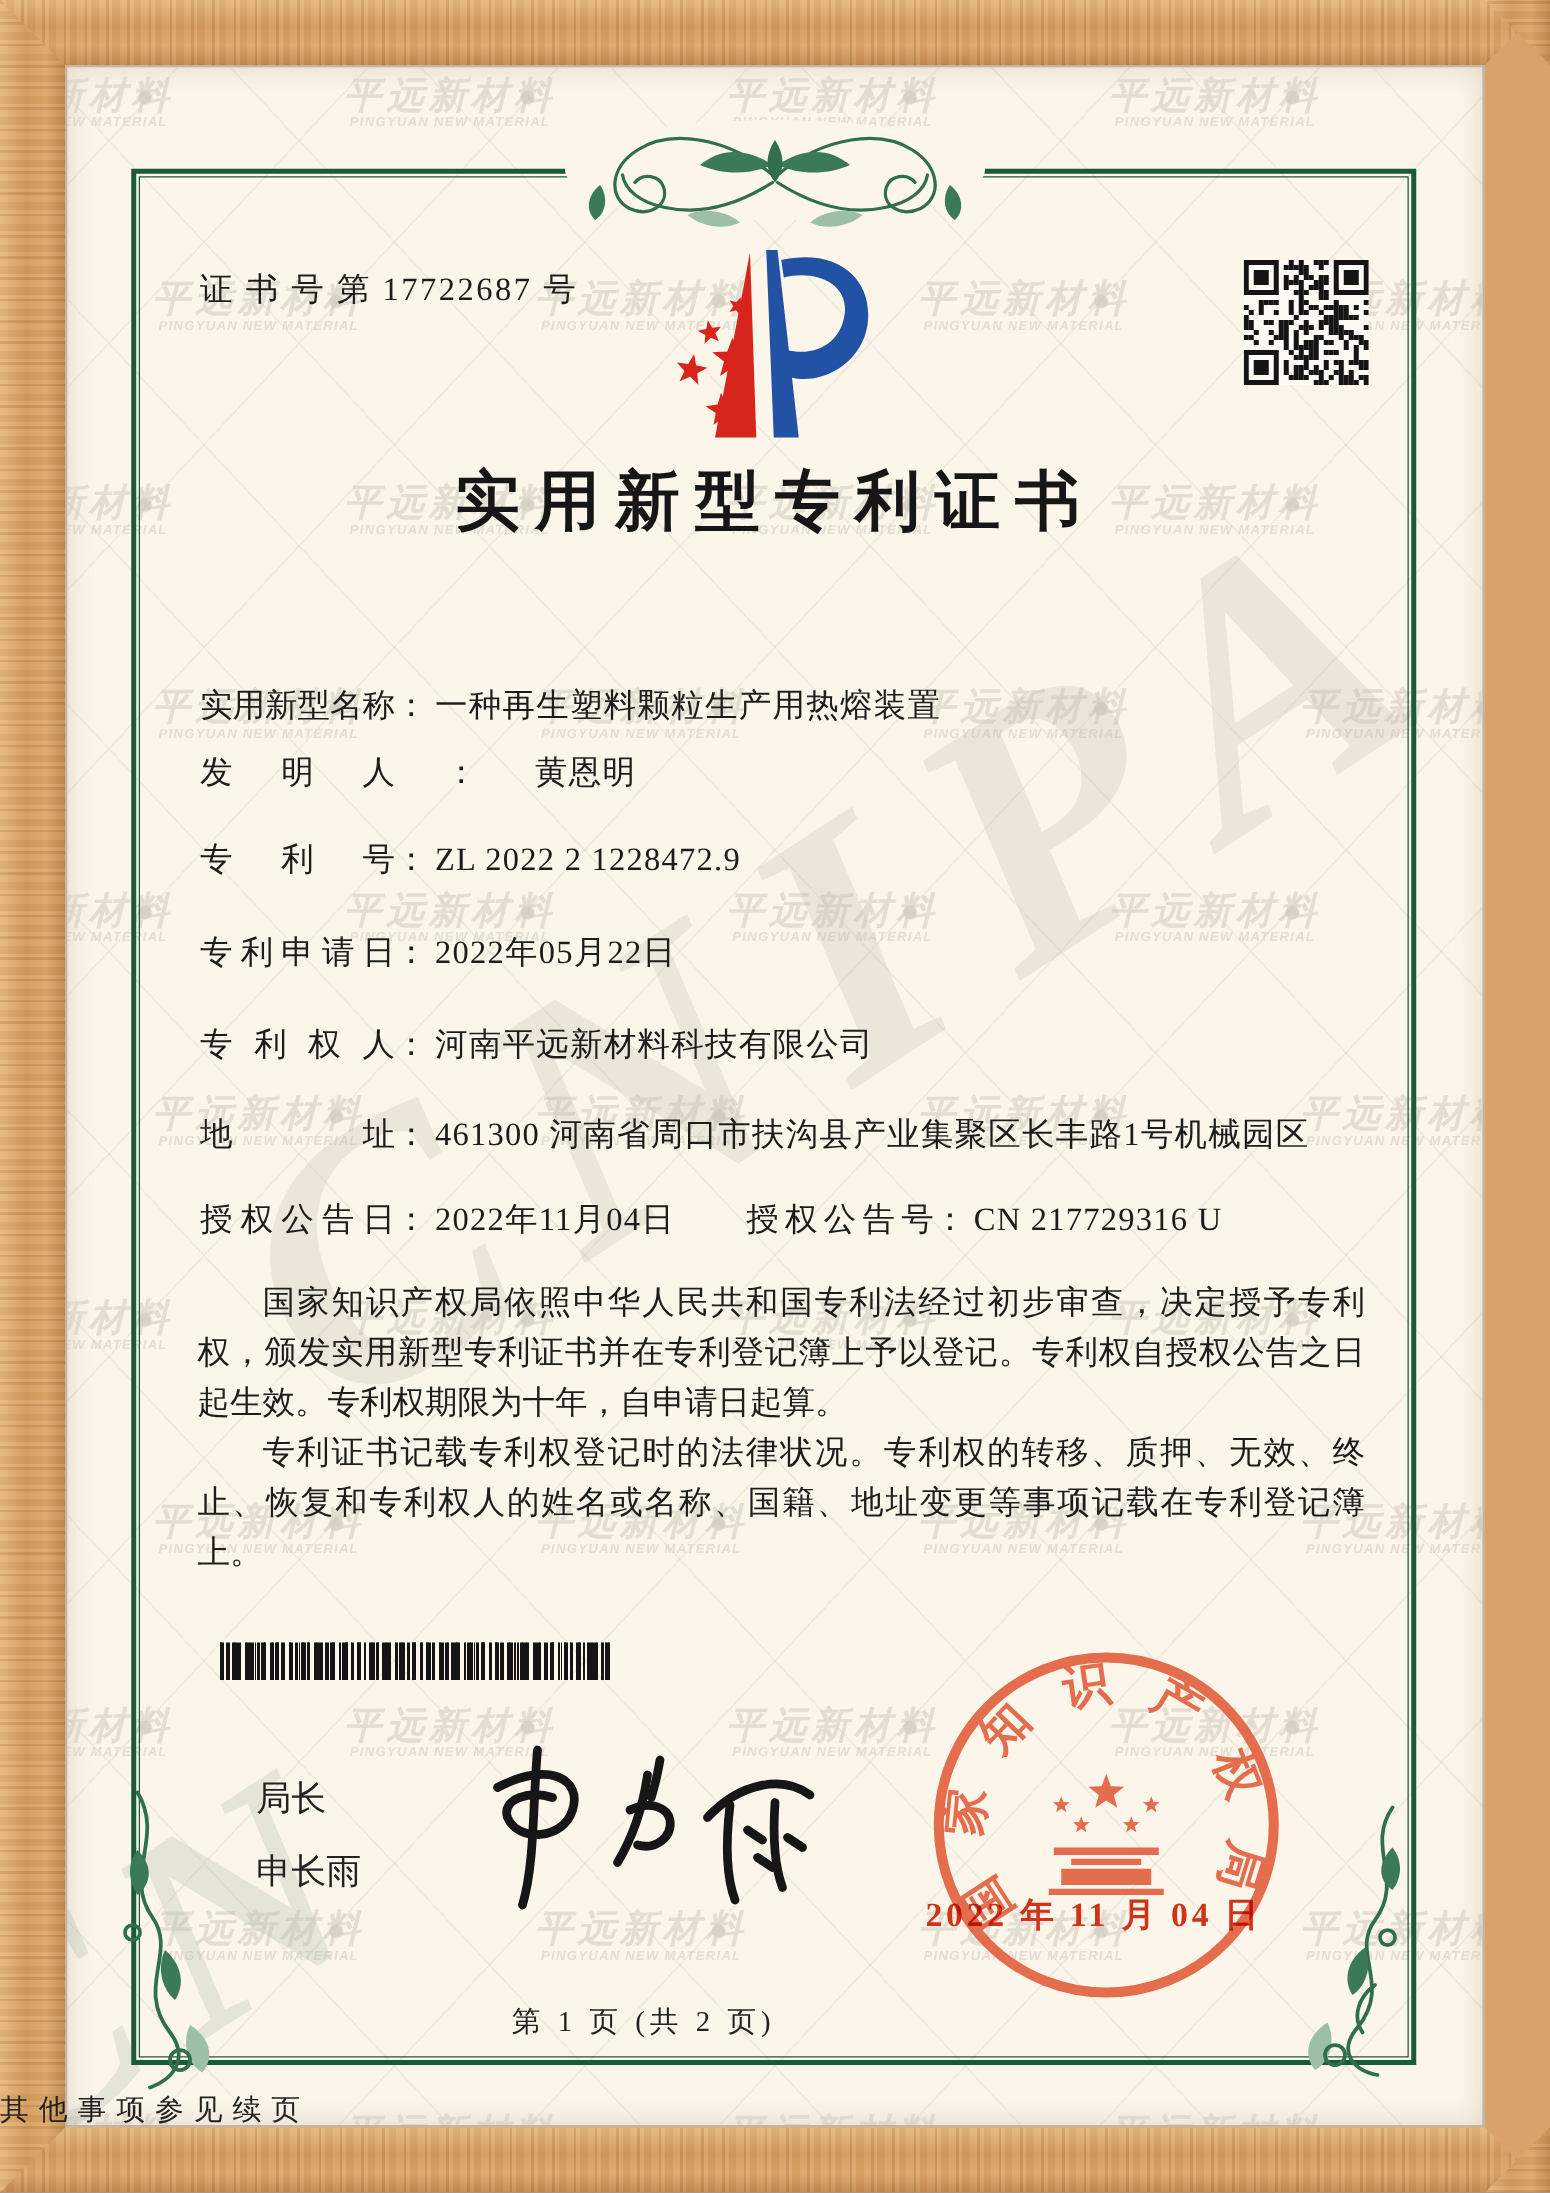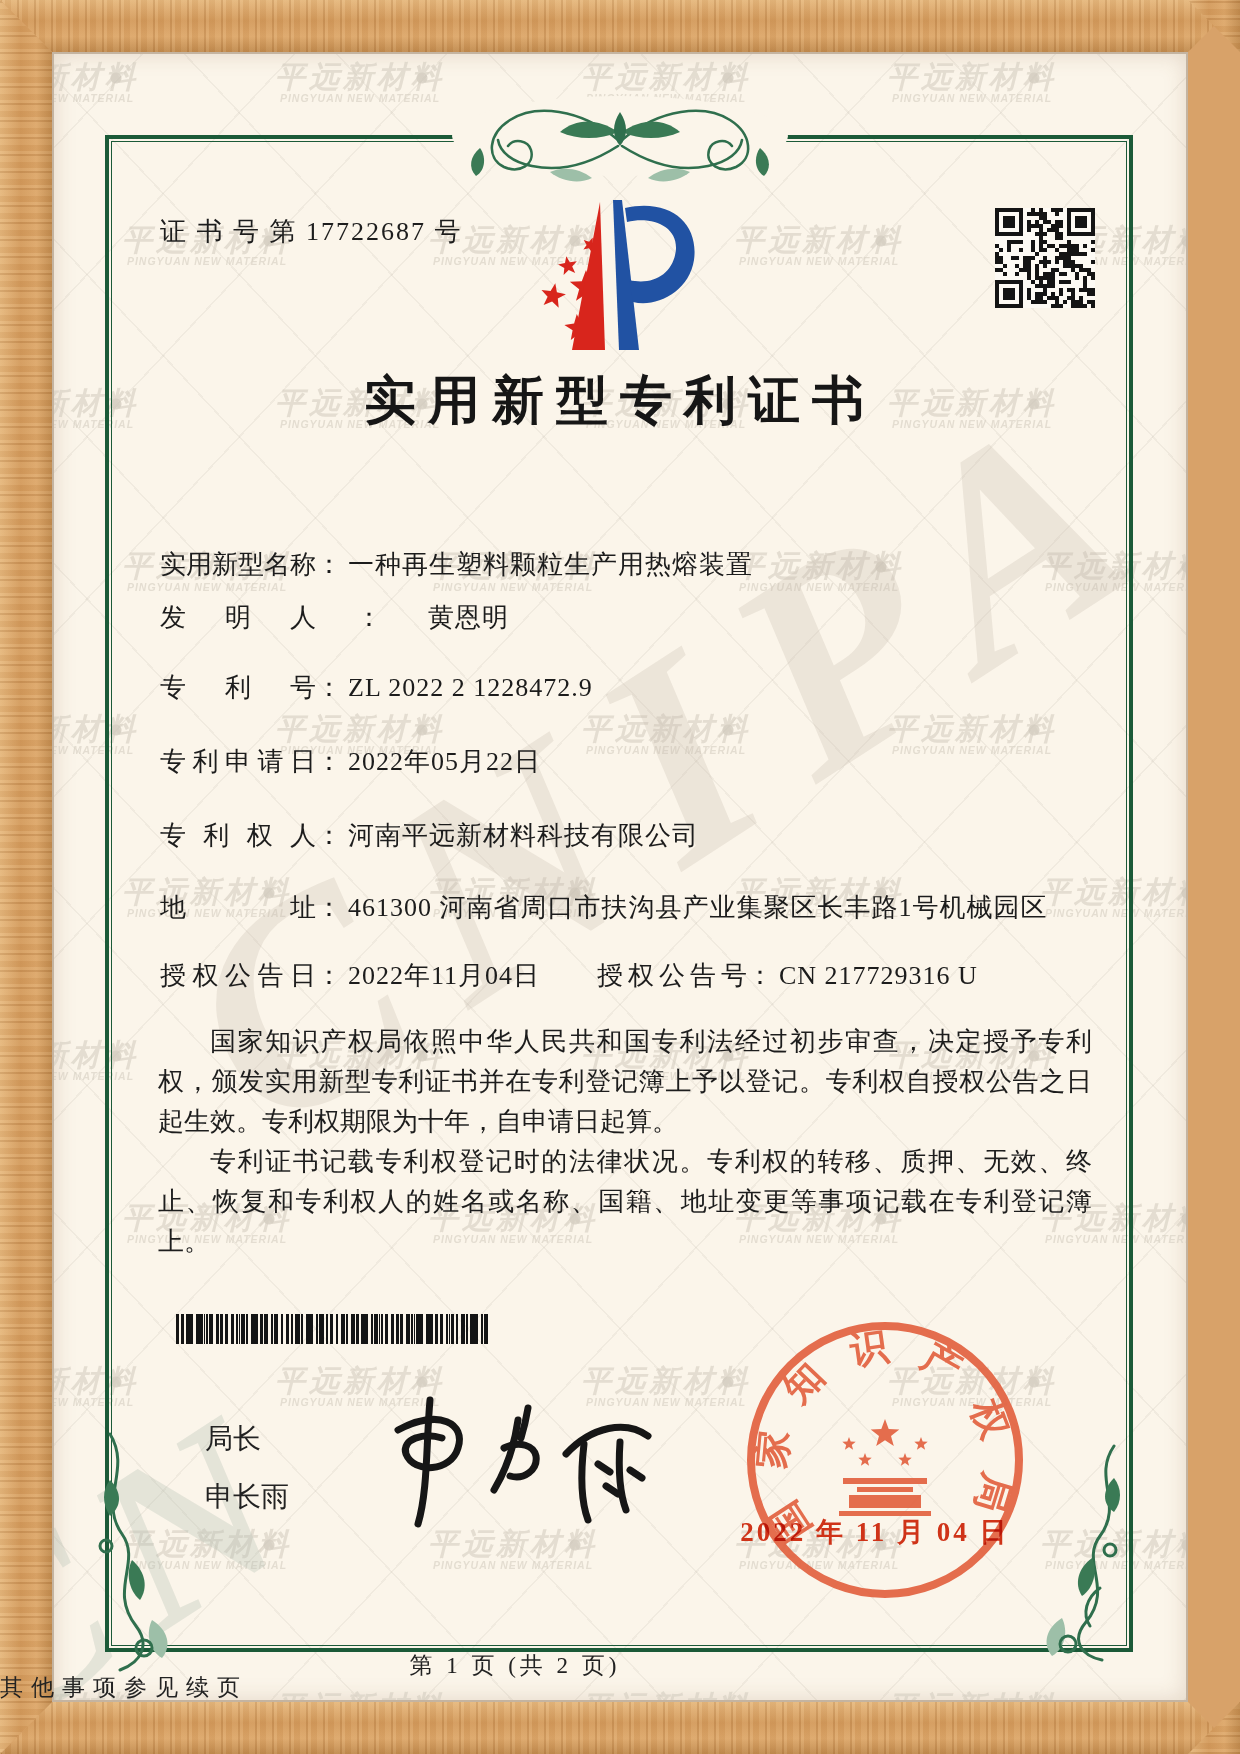--- a/index.html
+++ b/index.html
@@ -79,21 +79,21 @@
        repeating-linear-gradient(90deg,#141414 0 1px,transparent 1px 7px),
        repeating-linear-gradient(90deg,#141414 0 3px,transparent 3px 11px);}
   .officials{position:absolute;left:205px;top:1420px;font-size:28px;color:#222;
      font-family:"Liberation Sans","DejaVu Sans",sans-serif;}
   .officials .o2{margin-top:20px;}
   .signature{position:absolute;left:368px;top:1392px;}
   .seal{position:absolute;left:735px;top:1310px;mix-blend-mode:multiply;opacity:.92;}
   .sealdate{position:absolute;left:710px;top:1514px;width:330px;text-align:center;z-index:6;
      font-size:27px;letter-spacing:3px;color:#cf3318;font-weight:600;mix-blend-mode:multiply;}
   .pagelabel{position:absolute;left:105px;width:820px;top:1602px;text-align:center;
-     font-size:23px;letter-spacing:4px;color:#222;z-index:5;margin-top:48px;}
+     font-size:23px;letter-spacing:4px;color:#222;z-index:5;}
   .contnote{position:absolute;left:0;width:100%;top:1672px;text-align:left;
      font-size:23px;letter-spacing:8px;color:#222;z-index:5;}
 </style>
 </head>
 <body>
 
 <div class="page">
 
   <div class="wood wood-h wood-top"></div>
   <div class="wood wood-h wood-bottom"></div>

